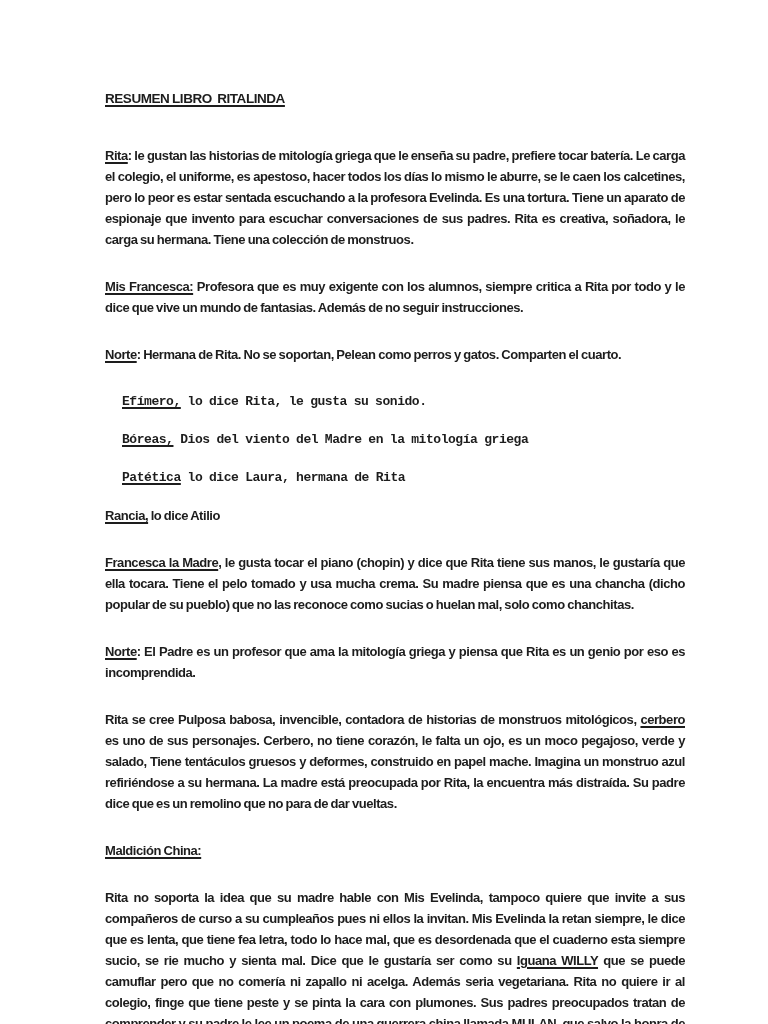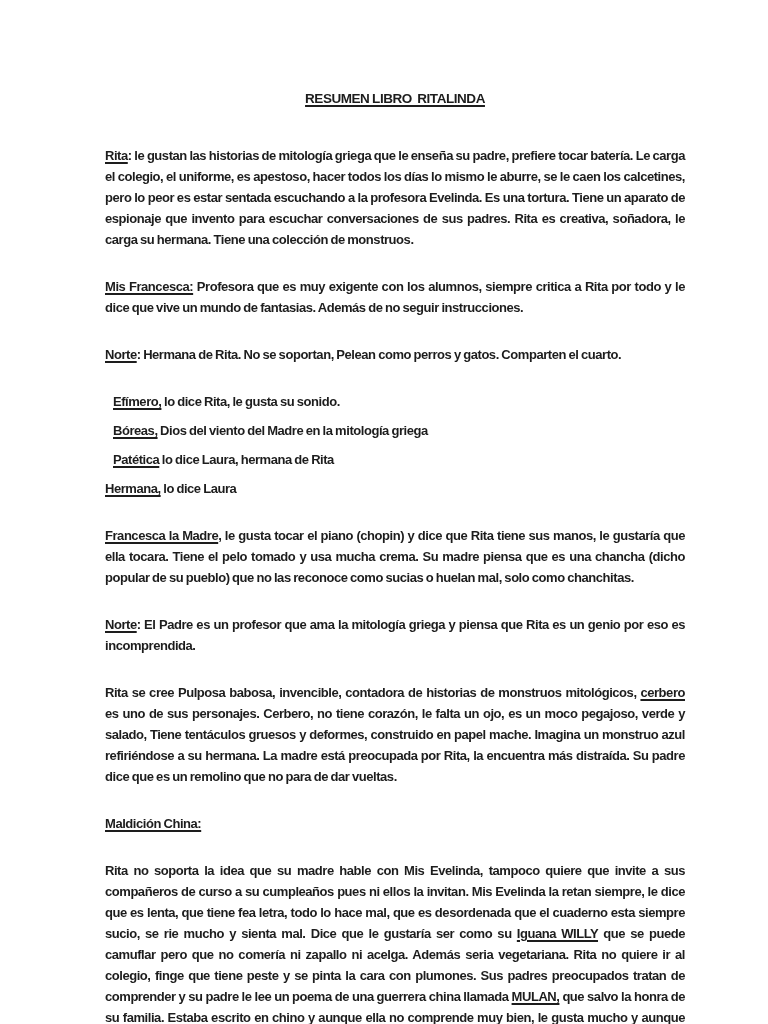--- a/index.html
+++ b/index.html
@@ -17,34 +17,34 @@
     font-family: "Liberation Sans", sans-serif;
     font-weight: 700;
     color: #1d1d1d;
     font-size: 13px;
     line-height: 21px;
     letter-spacing: -0.45px;
     word-spacing: -0.6px;
     overflow: hidden;
   }
   .doc-title {
-    text-align: center;
     white-space: pre;
     margin: 0 0 36px 0;
     font-size: 13.5px;
     text-decoration: underline;
     text-decoration-thickness: 1.5px;
     text-underline-offset: 2px;
   }
   .para {
     margin: 4px 0 26px 0;
     text-align: justify;
   }
   .para.tight {
-    margin: 8px;
+    margin: 17px;
+    font-family: Liberation Mono, monospace;
   }
   .run-key {
     text-decoration: underline;
     text-decoration-thickness: 1.5px;
     text-underline-offset: 2px;
   }
   .run-text {
     text-decoration: none;
   }
 </style>
@@ -53,20 +53,20 @@
 
 <div class="page">
   <p class="doc-title">RESUMEN LIBRO  RITALINDA</p>
   <div>
       <p class="para"><span class="run-key">Rita</span><span class="run-text">: le gustan las historias de mitología griega que le enseña su padre, prefiere tocar batería. Le carga el colegio, el uniforme, es apestoso, hacer todos los días lo mismo le aburre, se le caen los calcetines, pero lo peor es estar sentada escuchando a la profesora Evelinda. Es una tortura. Tiene un aparato de espionaje que invento para escuchar conversaciones de sus padres. Rita es creativa, soñadora, le carga su hermana. Tiene una colección de monstruos.</span></p>
       <p class="para"><span class="run-key">Mis Francesca:</span><span class="run-text"> Profesora que es muy exigente con los alumnos, siempre critica a Rita por todo y le dice que vive un mundo de fantasias. Además de no seguir instrucciones.</span></p>
       <p class="para"><span class="run-key">Norte</span><span class="run-text">: Hermana de Rita. No se soportan, Pelean como perros y gatos. Comparten el cuarto.</span></p>
       <p class="para tight"><span class="run-key">Efímero,</span><span class="run-text"> lo dice Rita, le gusta su sonido.</span></p>
       <p class="para tight"><span class="run-key">Bóreas,</span><span class="run-text"> Dios del viento del Madre en la mitología griega</span></p>
       <p class="para tight"><span class="run-key">Patética</span><span class="run-text"> lo dice Laura, hermana de Rita</span></p>
-      <p class="para"><span class="run-key">Hermana,</span><span class="run-text"> lo dice Laura</span></p>
+      <p class="para"><span class="run-key">Rancia,</span><span class="run-text"> lo dice Atilio</span></p>
       <p class="para"><span class="run-key">Francesca la Madre</span><span class="run-text">, le gusta tocar el piano (chopin) y dice que Rita tiene sus manos, le gustaría que ella tocara. Tiene el pelo tomado y usa mucha crema. Su madre piensa que es una chancha (dicho popular de su pueblo) que no las reconoce como sucias o huelan mal, solo como chanchitas.</span></p>
       <p class="para"><span class="run-key">Norte</span><span class="run-text">: El Padre es un profesor que ama la mitología griega y piensa que Rita es un genio por eso es incomprendida.</span></p>
       <p class="para"><span class="run-text">Rita se cree Pulposa babosa, invencible, contadora de historias de monstruos mitológicos, </span><span class="run-key">cerbero</span><span class="run-text"> es uno de sus personajes. Cerbero, no tiene corazón, le falta un ojo, es un moco pegajoso, verde y salado, Tiene tentáculos gruesos y deformes, construido en papel mache. Imagina un monstruo azul refiriéndose a su hermana. La madre está preocupada por Rita, la encuentra más distraída. Su padre dice que es un remolino que no para de dar vueltas.</span></p>
       <p class="para"><span class="run-key">Maldición China:</span></p>
       <p class="para"><span class="run-text">Rita no soporta la idea que su madre hable con Mis Evelinda, tampoco quiere que invite a sus compañeros de curso a su cumpleaños pues ni ellos la invitan. Mis Evelinda la retan siempre, le dice que es lenta, que tiene fea letra, todo lo hace mal, que es desordenada que el cuaderno esta siempre sucio, se rie mucho y sienta mal. Dice que le gustaría ser como su </span><span class="run-key">Iguana WILLY</span><span class="run-text"> que se puede camuflar pero que no comería ni zapallo ni acelga. Además seria vegetariana. Rita no quiere ir al colegio, finge que tiene peste y se pinta la cara con plumones. Sus padres preocupados tratan de comprender y su padre le lee un poema de una guerrera china llamada </span><span class="run-key">MULAN,</span><span class="run-text"> que salvo la honra de su familia. Estaba escrito en chino y aunque ella no comprende muy bien, le gusta mucho y aunque no sabe lo que significa, le recorta una hoja al libro de su padre.</span></p>
     </div>
 </div>
 
 </body></html>

